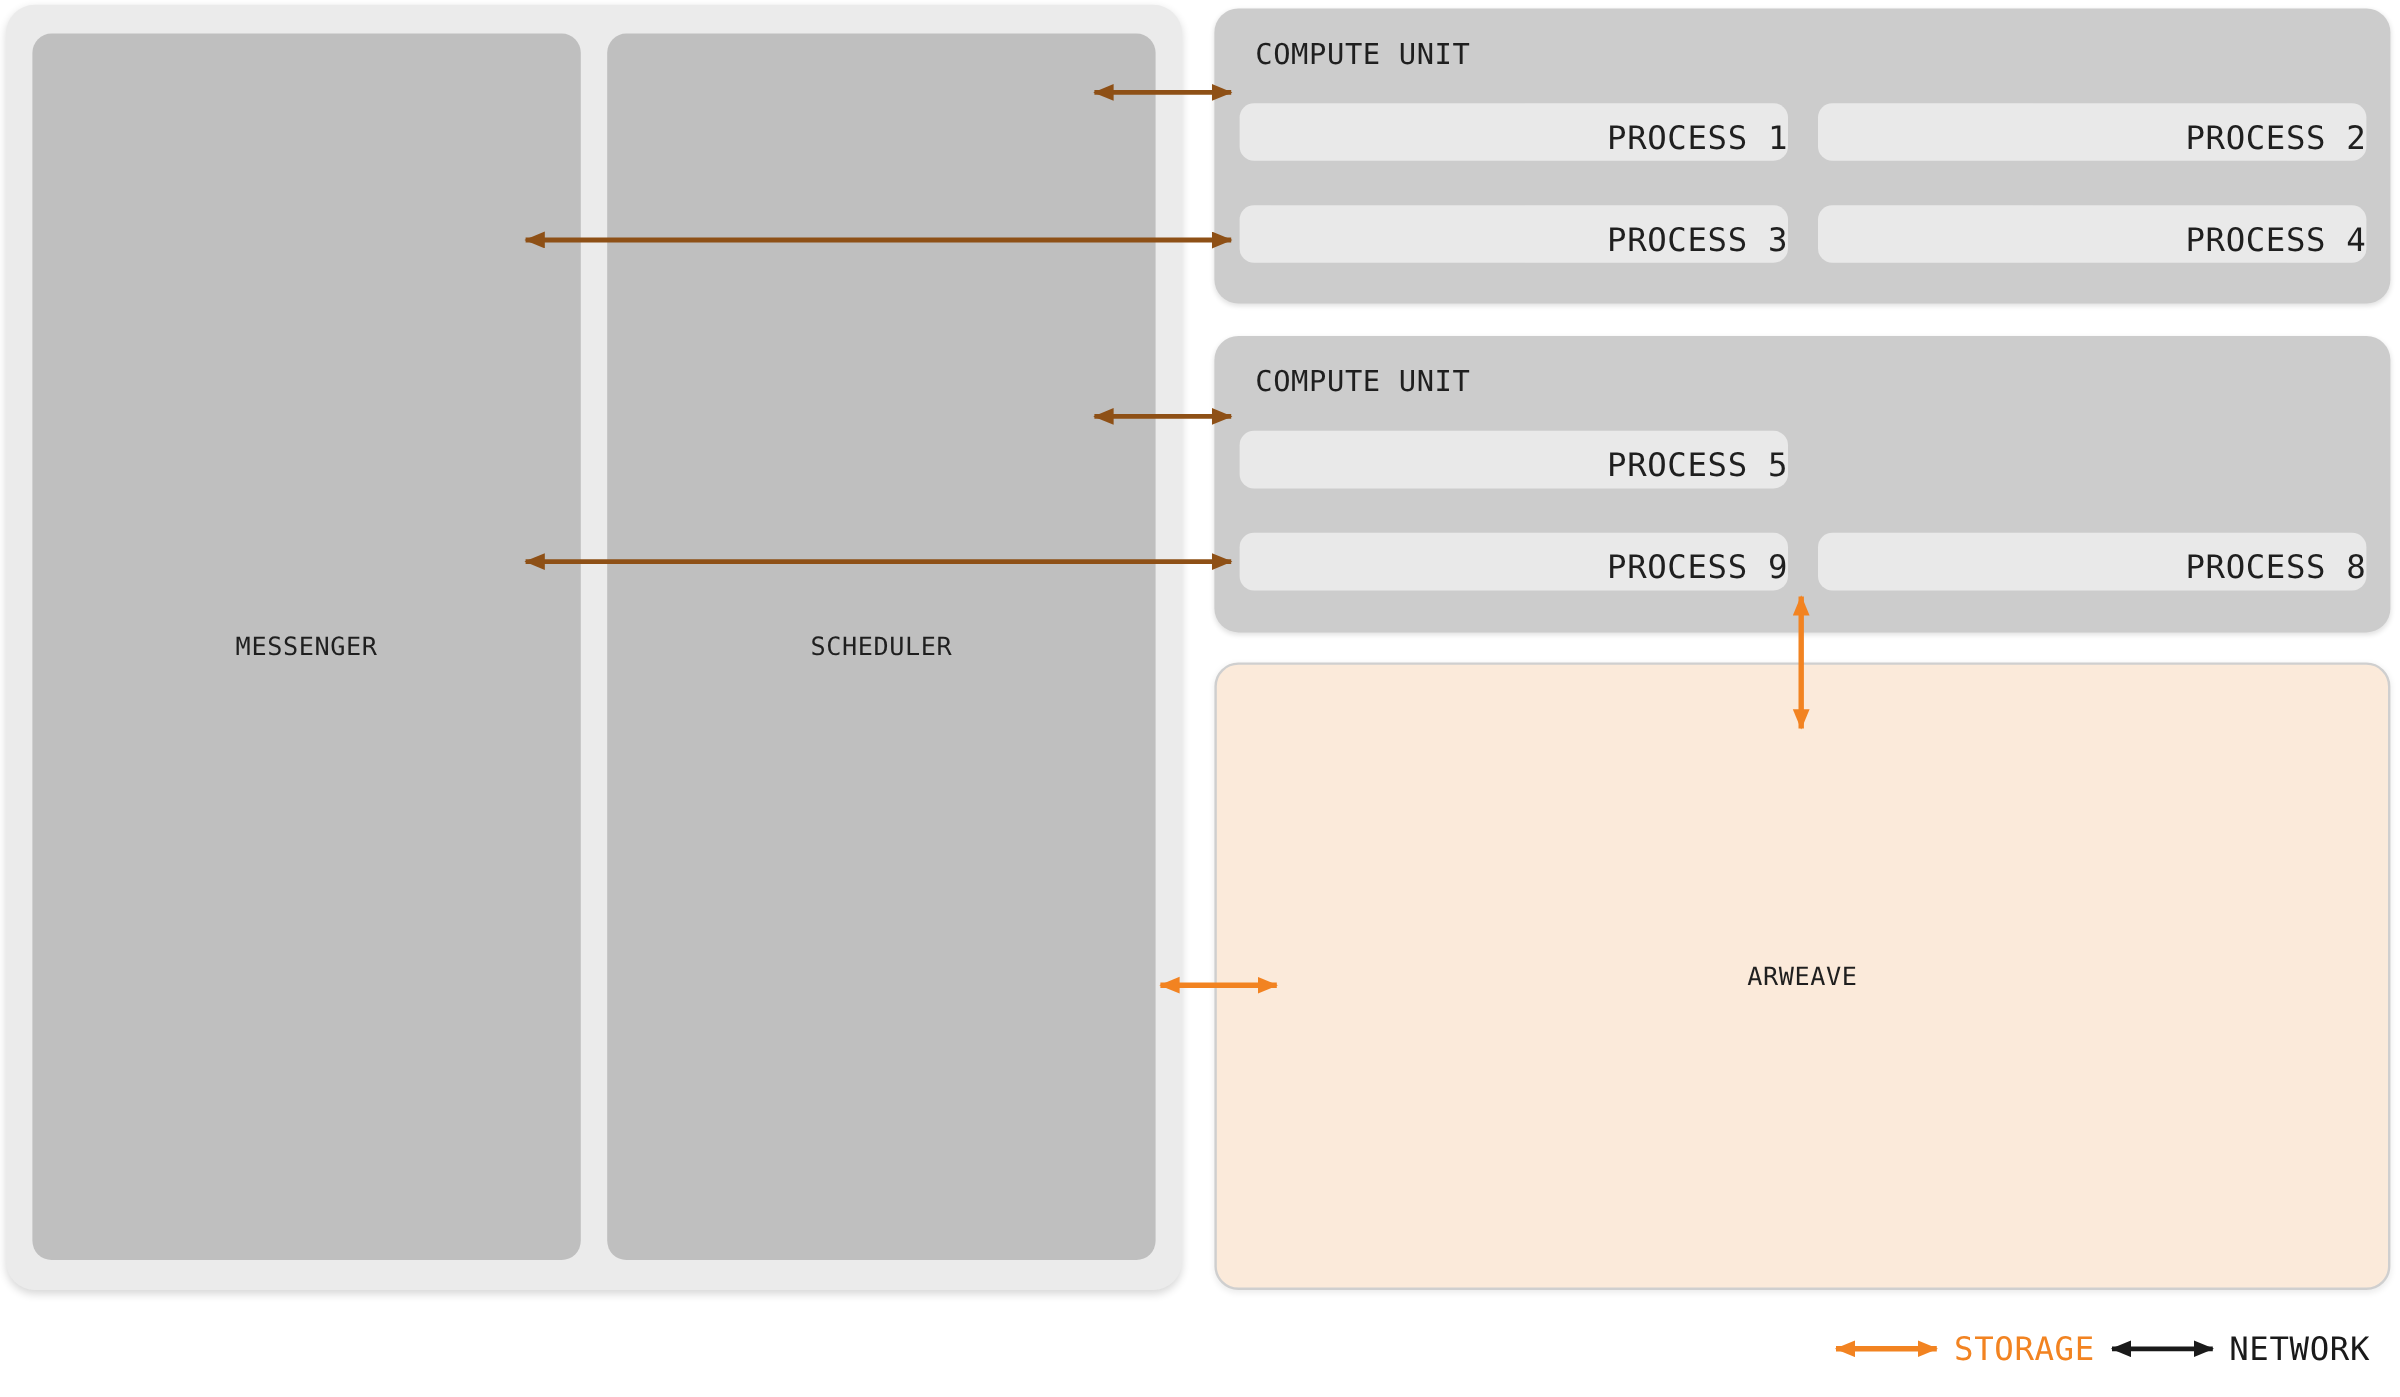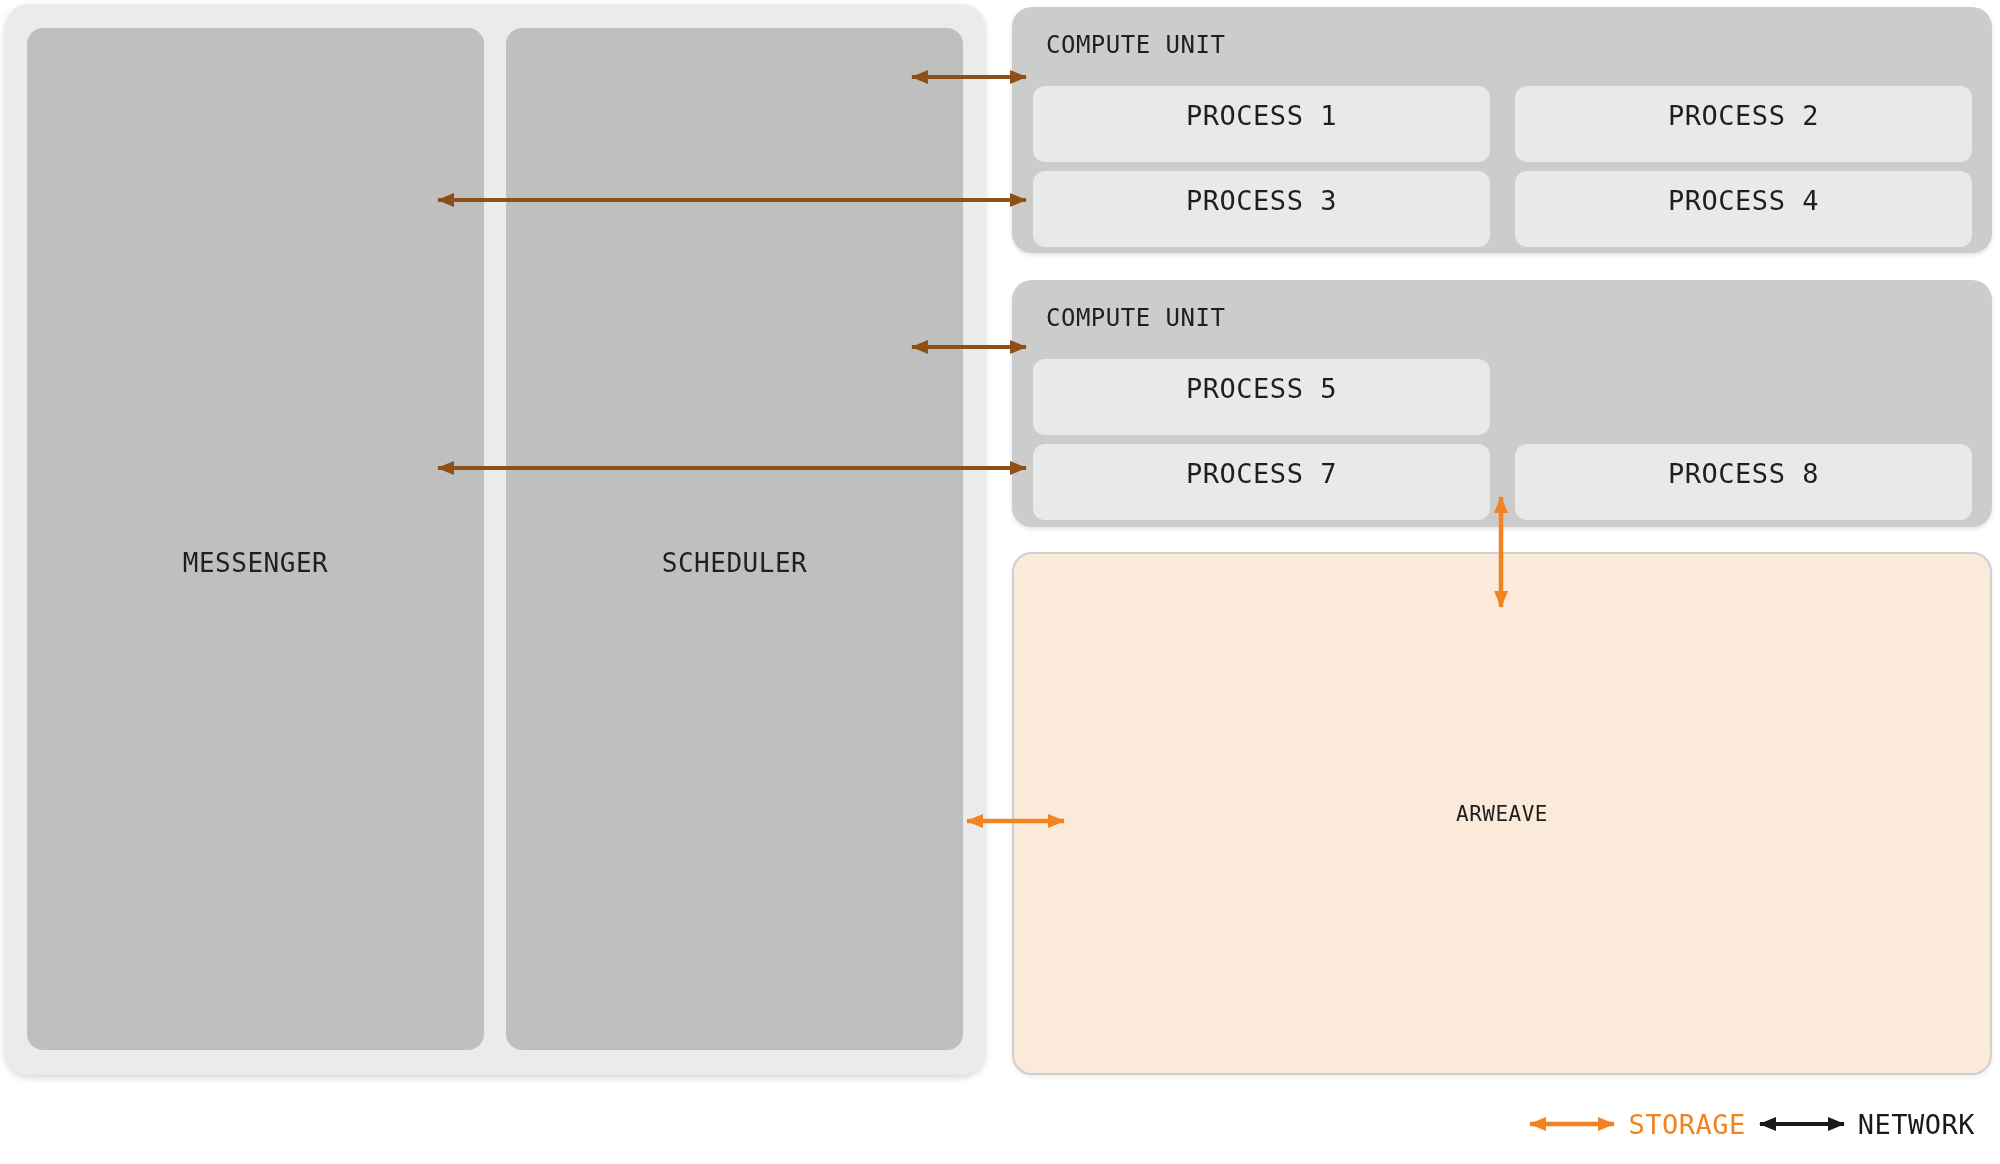--- a/index.html
+++ b/index.html
@@ -16,37 +16,37 @@
     box-shadow:0 3px 7px rgba(0,0,0,.16);
   }
   .panel{
     position:absolute;top:24px;width:457px;height:1022px;
     background:var(--panel-bg,#bfbfbf);border-radius:16px;
   }
   .panel.messenger{left:22px;}
   .panel.scheduler{left:501px;}
   .panel-label{
     position:absolute;left:50%;top:50%;transform:translate(-50%,-50%);
-    font-size:26px;letter-spacing:.5px;white-space:nowrap;margin-top:24px;
+    font-size:21px;letter-spacing:.5px;white-space:nowrap;
   }
   
   .compute-unit{
     position:absolute;left:1012px;width:980px;
     background:var(--compute-unit-bg,#cccccc);border-radius:20px;
     box-shadow:0 2px 4px rgba(0,0,0,.12);
   }
   .cu1{top:7px;height:246px;}
   .cu2{top:280px;height:247px;}
   .cu-title{
     position:absolute;left:22px;top:24px;font-size:24px;letter-spacing:.5px;margin-left:12px;
   }
   .process{
-    position:absolute;width:457px;height:76px;border-radius:12px;
+    position:absolute;width:457px;height:48px;border-radius:12px;
     background:var(--process-bg,#e9e9e9);
-    font-size:27px;line-height:60px;text-align:center;letter-spacing:.5px;
+    font-size:27px;line-height:60px;text-align:right;letter-spacing:.5px;
   }
   .p-r1c1{left:21px;top:79px;}
   .p-r1c2{left:503px;top:79px;}
   .p-r2c1{left:21px;top:164px;}
   .p-r2c2{left:503px;top:164px;}
   
   .arweave{
     position:absolute;left:1012px;top:552px;width:980px;height:523px;
     box-sizing:border-box;border:2px solid var(--arweave-border,#cfcfcf);
     background:var(--arweave-bg,#fbeada);border-radius:20px;
@@ -89,21 +89,21 @@
     <div class="cu-title">COMPUTE UNIT</div>
     <div class="process p-r1c1">PROCESS 1</div>
     <div class="process p-r1c2">PROCESS 2</div>
     <div class="process p-r2c1">PROCESS 3</div>
     <div class="process p-r2c2">PROCESS 4</div>
   </section>
 
   <section class="compute-unit cu2">
     <div class="cu-title">COMPUTE UNIT</div>
     <div class="process p-r1c1">PROCESS 5</div>
-    <div class="process p-r2c1">PROCESS 7</div>
+    <div class="process p-r2c1">PROCESS 9</div>
     <div class="process p-r2c2">PROCESS 8</div>
   </section>
 
   <section class="arweave">
     <span class="arweave-label">ARWEAVE</span>
   </section>
 
   <svg class="arrows" id="arrow-layer" viewBox="0 0 2000 1164" xmlns="http://www.w3.org/2000/svg">
     <defs>
       <marker id="ah-network" markerUnits="userSpaceOnUse" markerWidth="18" markerHeight="15" refX="16" refY="7" orient="auto-start-reverse">

